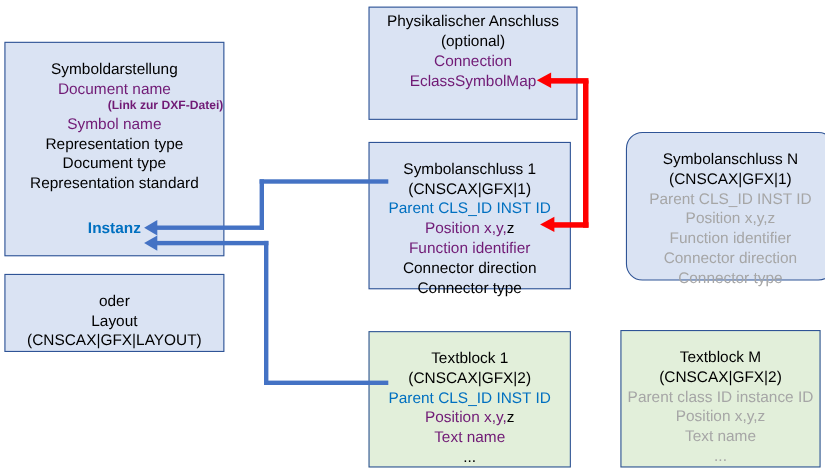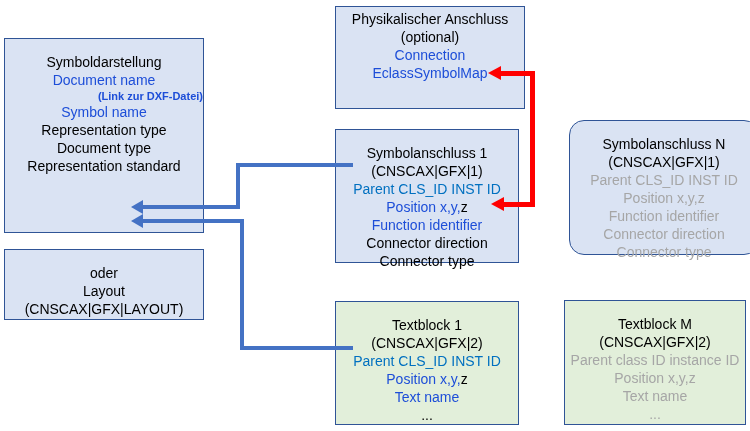--- a/index.html
+++ b/index.html
@@ -7,21 +7,21 @@
     position:relative;width:750px;height:431px;background:#ffffff;overflow:hidden;
     font-family:"Liberation Sans", sans-serif;
   }
   .box{
     position:absolute;box-sizing:border-box;border:1.5px solid #2f5496;
     background:#dae3f3;text-align:center;color:#000000;
     font-size:14px;line-height:18px;padding-top:14px;white-space:nowrap;
   }
   .box.green{background:#e2efda;}
   .line{height:18px;}
-  .t-red{color:#1d4ed8;}
+  .t-red{color:#701a75;}
   .t-blue{color:#0070c0;}
   .t-gray{color:#a6a6a6;}
   .t-black{color:#000000;}
   .bold{font-weight:bold;}
   .small{font-size:11px;line-height:14px;height:14px;font-weight:bold;text-align:right;}
   .instanz-line{margin-top:23px;}
   
   .seg{position:absolute;background:#4472c4;}
   .seg.red{background:#ff0000;}
   .ah{position:absolute;width:0;height:0;
@@ -36,20 +36,21 @@
 <div class="canvas">
 
   <div class="box" style="left:4px;top:38px;width:200px;height:195px;">
     <div class="line">Symboldarstellung</div>
     <div class="line t-red">Document name</div>
     <div class="line t-red small">(Link zur DXF-Datei)</div>
     <div class="line t-red">Symbol name</div>
     <div class="line">Representation type</div>
     <div class="line">Document type</div>
     <div class="line">Representation standard</div>
+    <div class="line t-blue bold instanz-line">Instanz</div>
   </div>
 
   <div class="box" style="left:4px;top:249px;width:200px;height:71px;">
     <div class="line">oder</div>
     <div class="line">Layout</div>
     <div class="line">(CNSCAX|GFX|LAYOUT)</div>
   </div>
 
   <div class="box" style="left:335px;top:6px;width:190px;height:103px;padding-top:3px;">
     <div class="line">Physikalischer Anschluss</div>

